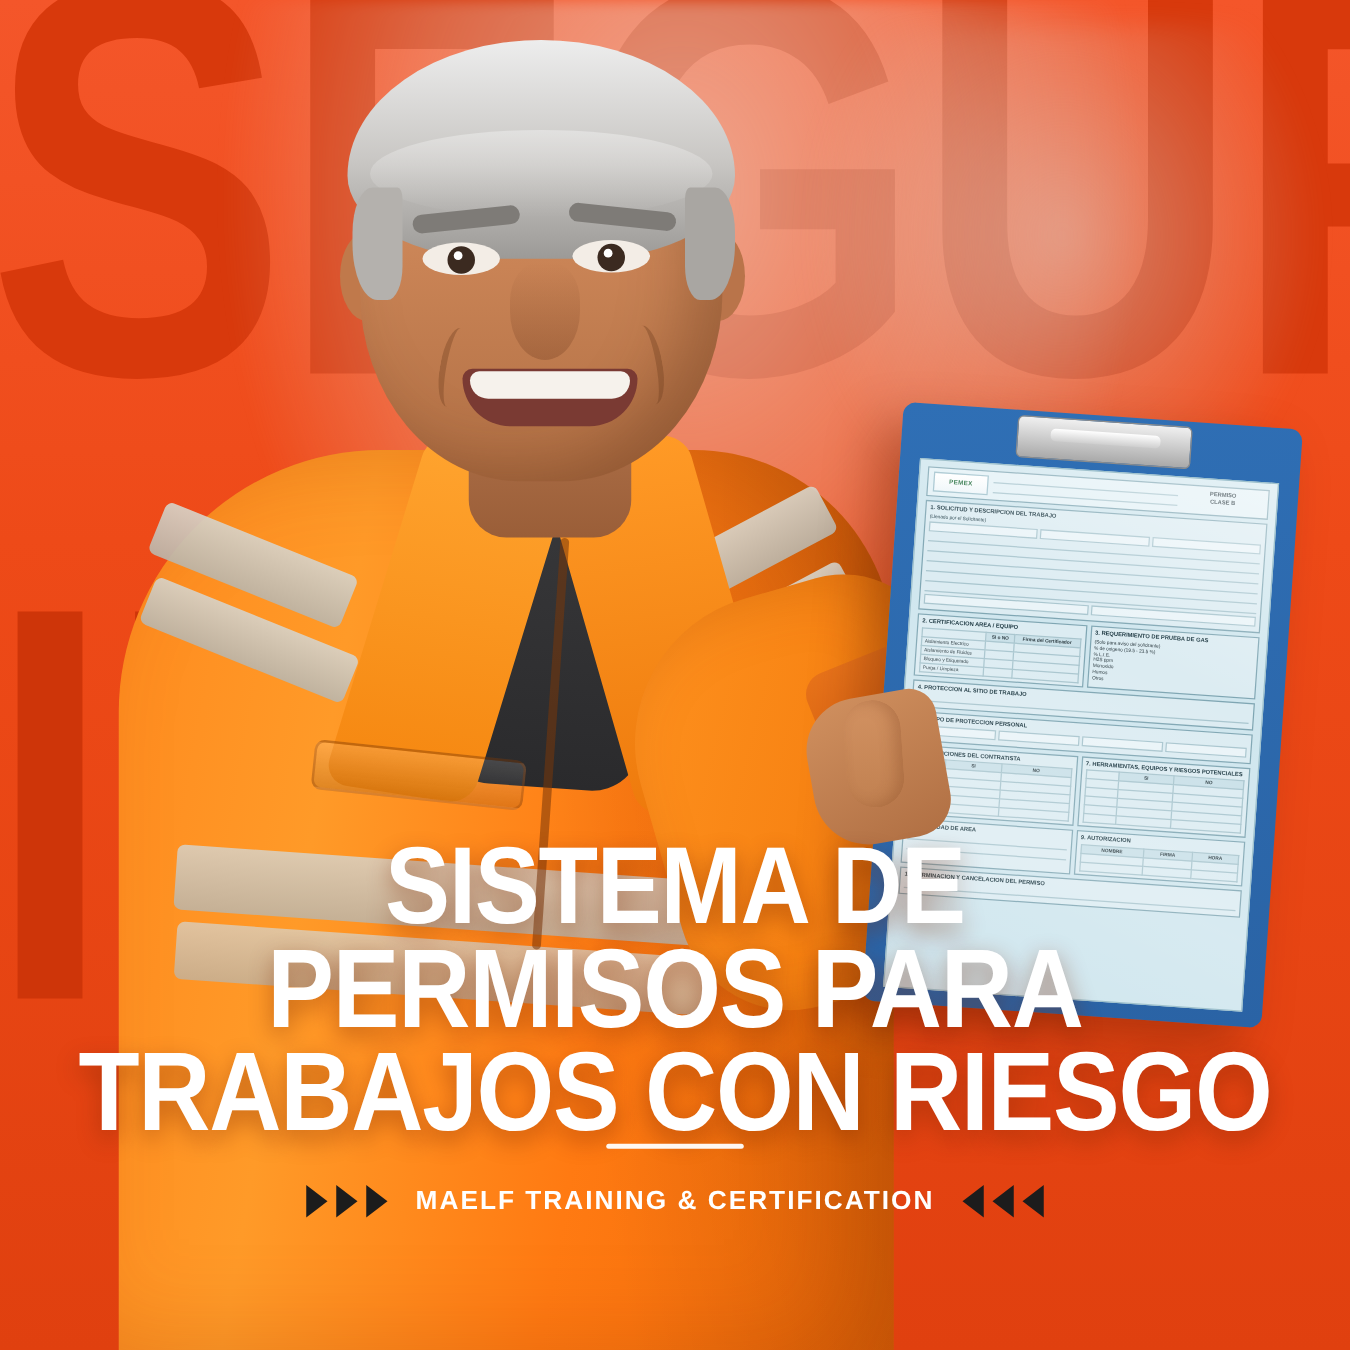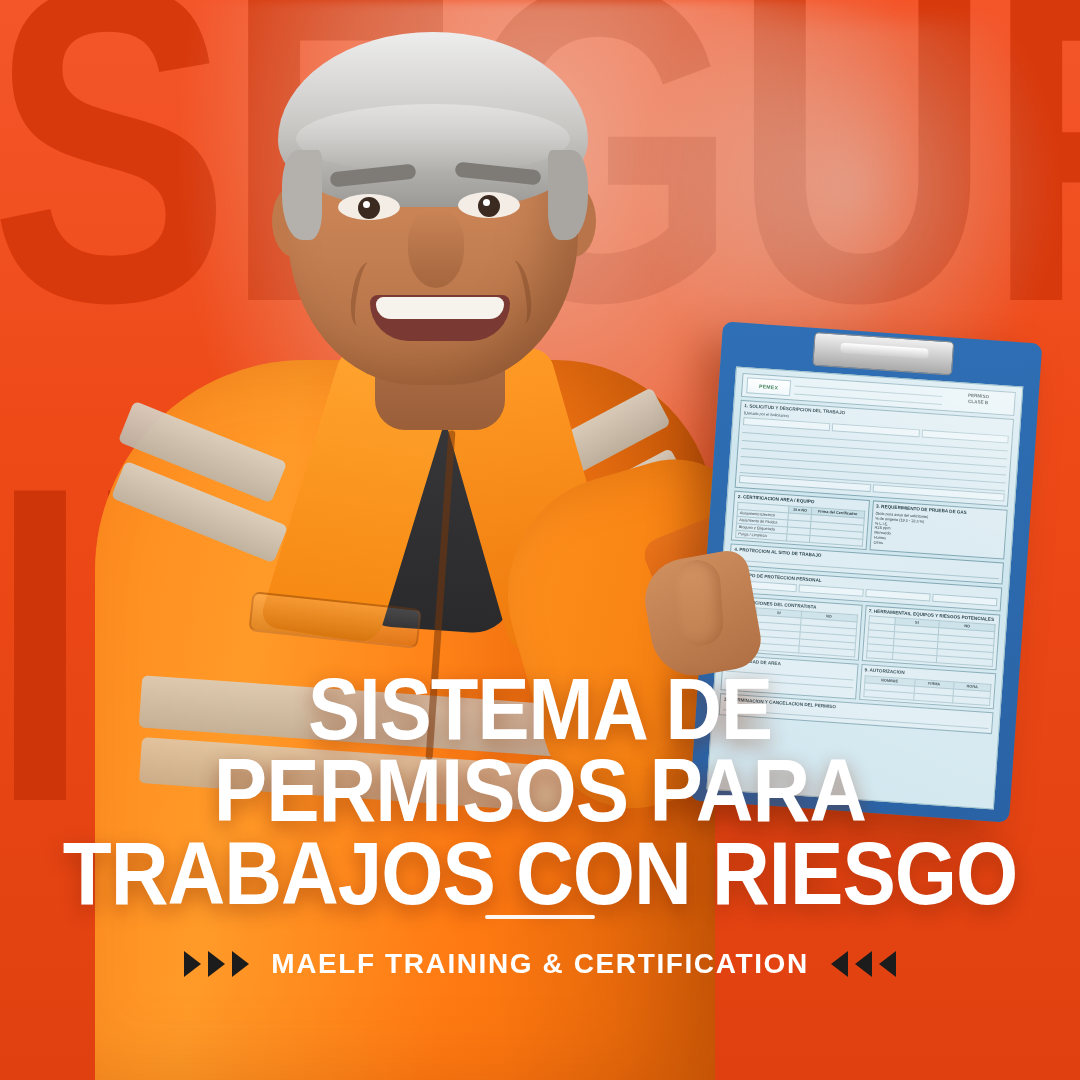--- a/index.html
+++ b/index.html
@@ -321,21 +321,21 @@
   .tri {
     width:0;height:0;
     border-top:13px solid transparent;
     border-bottom:13px solid transparent;
   }
   .tri.right { border-left:17px solid #1C1C1C; }
   .tri.left  { border-right:17px solid #1C1C1C; }
   .brand {
     color:#FFFFFF;
     font-weight:800;
-    font-size:28px;
+    font-size:21px;
     letter-spacing:1.6px;
     white-space:nowrap;
   }
 </style>
 </head>
 <body>
 
 <div class="poster">
 
   <div class="bg-word">SEGUR</div>

